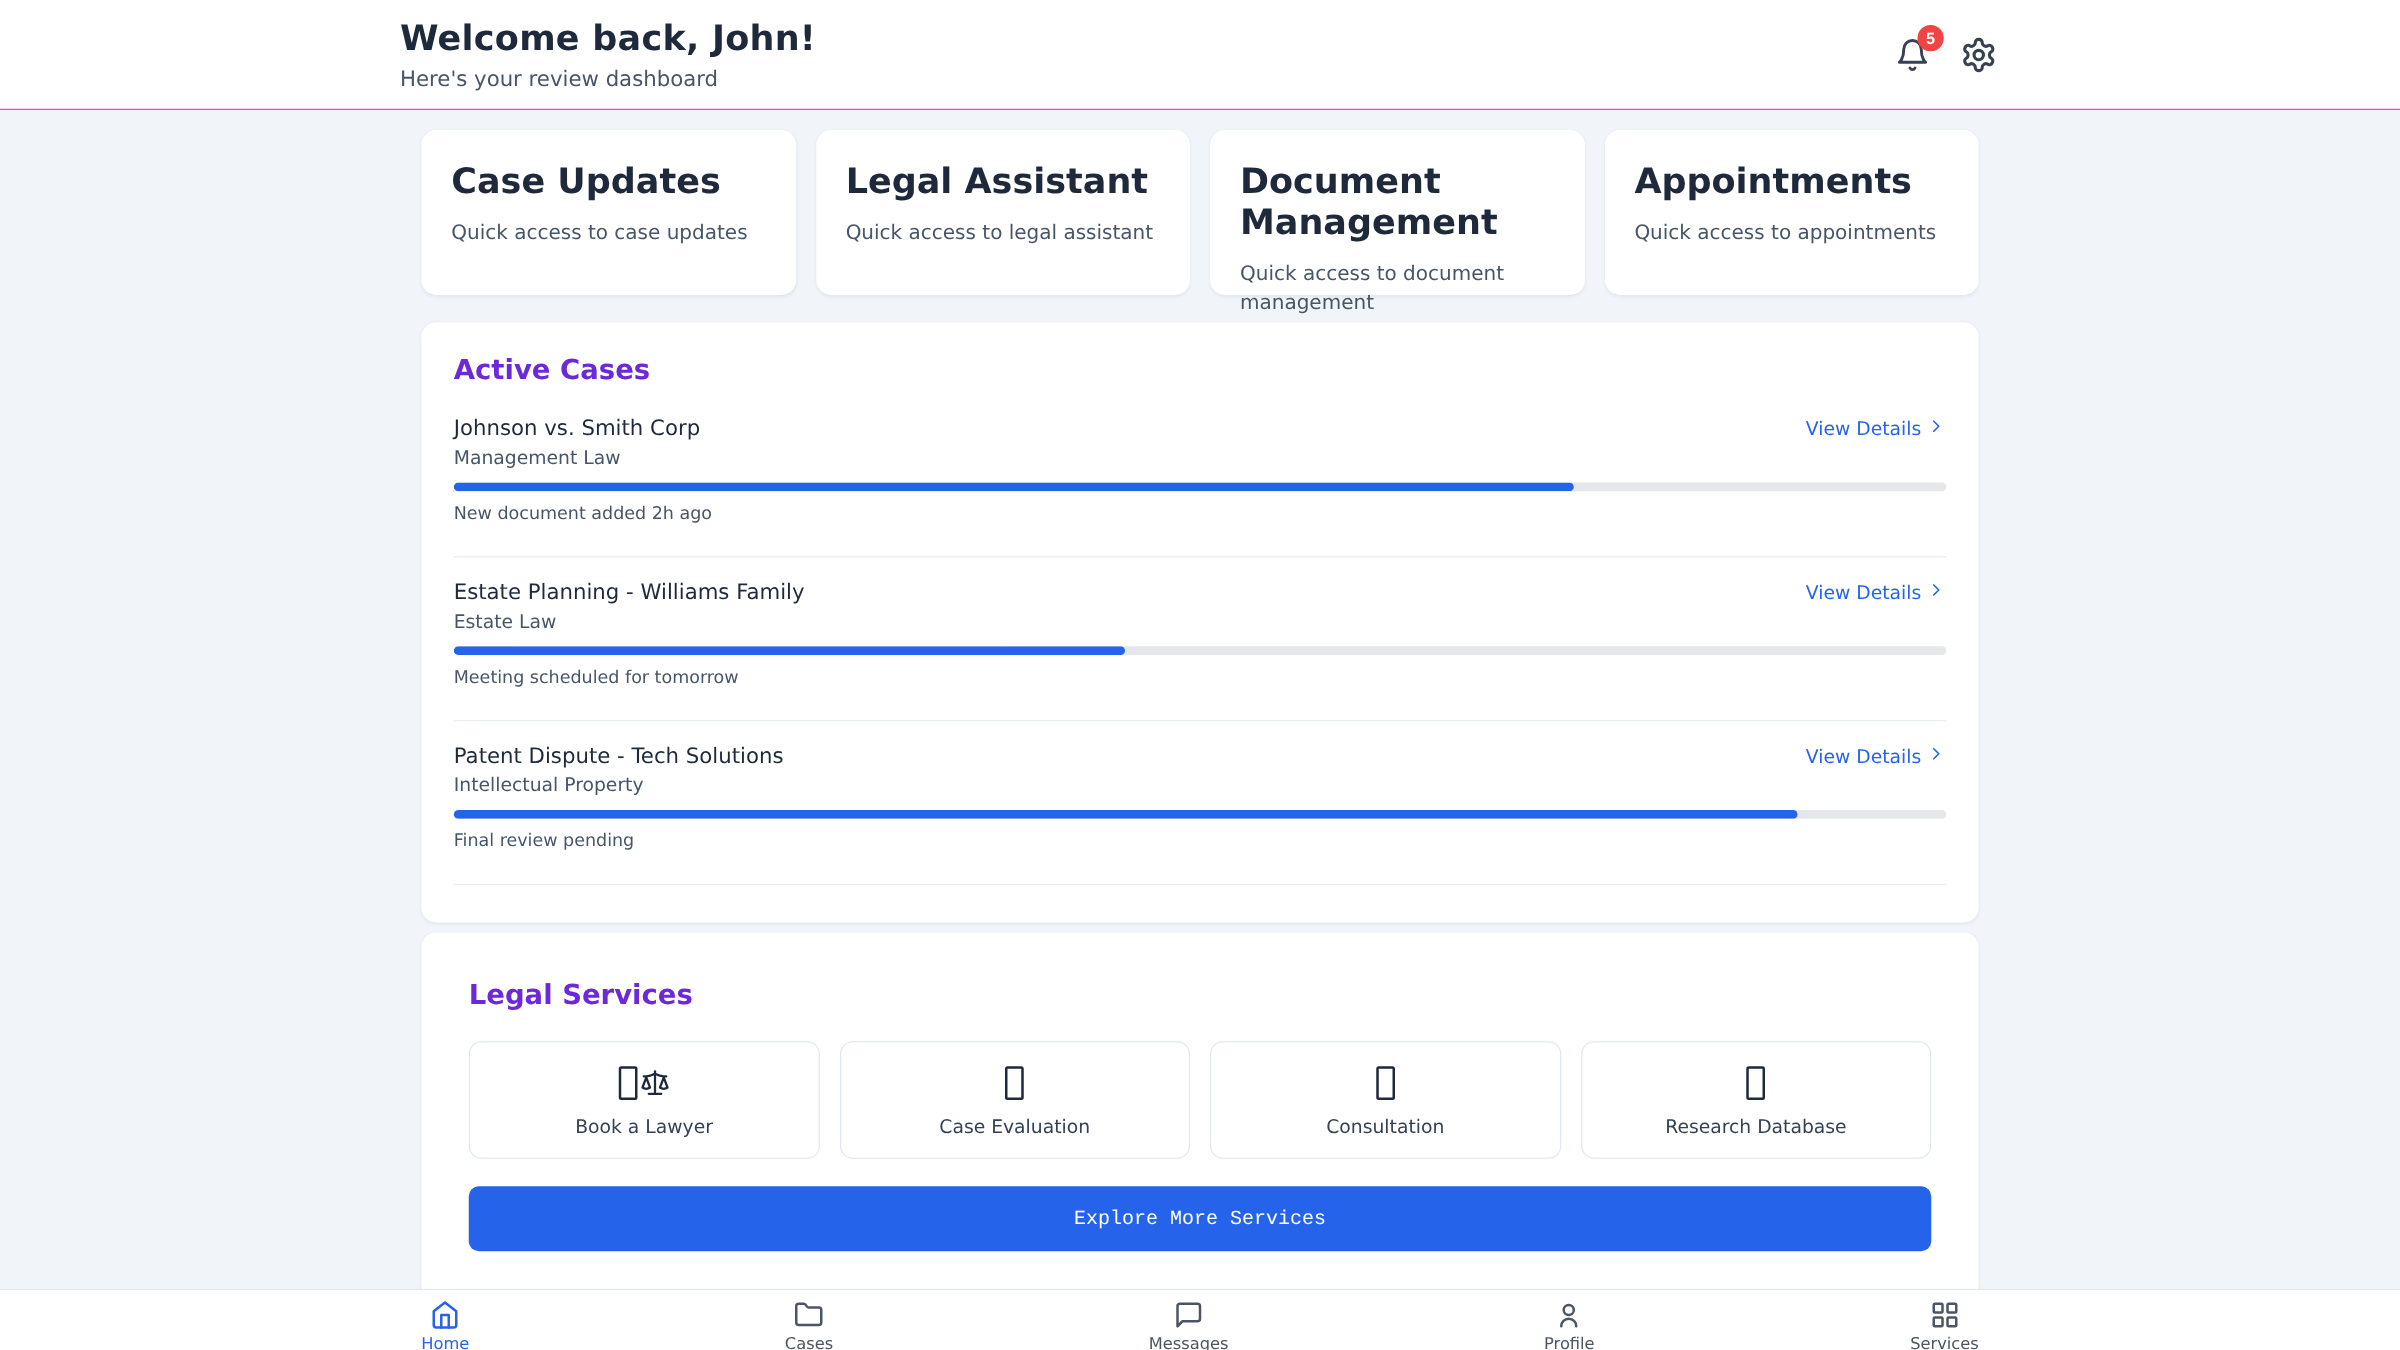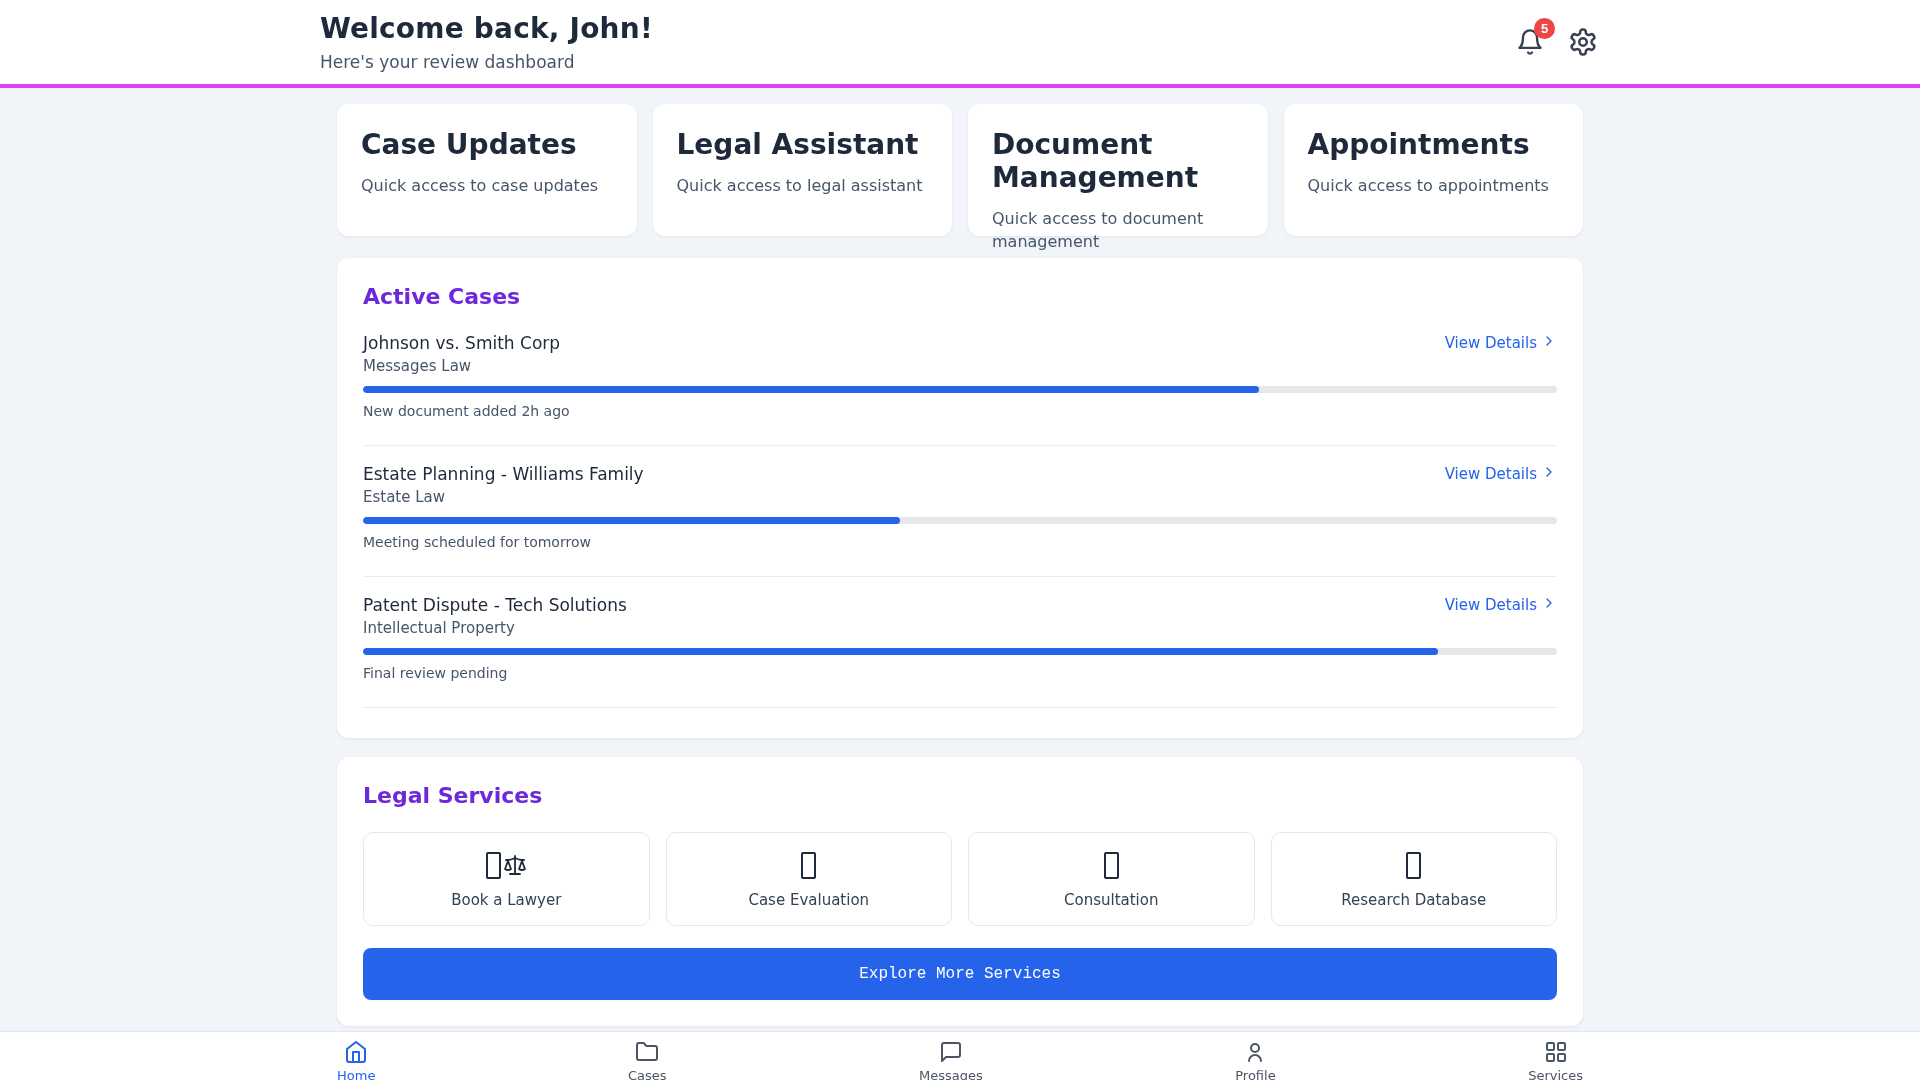--- a/index.html
+++ b/index.html
@@ -6,21 +6,21 @@
   html, body { width: 1920px; height: 1080px; overflow: hidden; }
   body {
     font-family: "DejaVu Sans", "Liberation Sans", sans-serif;
     background: #f1f5f9;
     color: #1e293b;
   }
 
   
   .app-header {
     background: #ffffff;
-    border-bottom: 4px solid #d946ef;
+    border-bottom: 1px solid #d946ef;
     height: 88px;
     display: flex;
     align-items: center;
   }
   .app-header-inner {
     width: 1280px;
     margin: 0 auto;
     display: flex;
     align-items: center;
     justify-content: space-between;
@@ -64,21 +64,21 @@
     display: flex; align-items: center; gap: 4px;
     background: none; border: none; cursor: pointer;
     color: #2563eb; font-size: 15px; font-family: inherit;
   }
   .case-type { font-size: 15px; color: #475569; margin-top: 4px; }
   .progress-track { margin-top: 11px; height: 7px; border-radius: 4px; background: #e5e7eb; overflow: hidden; }
   .progress-fill { height: 100%; border-radius: 4px; background: #2563eb; }
   .case-status { margin-top: 10px; font-size: 14px; color: #475569; }
 
   
-  .services-card { margin-top: 19px; padding: 26px; }
+  .services-card { margin-top: 8px; padding: 38px; }
   .services-grid { display: grid; grid-template-columns: repeat(4, 1fr); gap: 16px; }
   .service-tile {
     border: 1px solid #e2e8f0; border-radius: 10px;
     background: #ffffff; cursor: pointer;
     height: 94px; padding: 16px 10px;
     display: flex; flex-direction: column; align-items: center; justify-content: center;
   }
   .service-icon { height: 34px; display: flex; align-items: center; justify-content: center; gap: 2px; color: #1e293b; }
   .tofu { display: inline-block; width: 15px; height: 27px; border: 2.5px solid #1e293b; border-radius: 2px; }
   .service-label { margin-top: 10px; font-size: 15px; color: #334155; }
@@ -172,21 +172,21 @@
         <span class="case-name">Johnson vs. Smith Corp</span>
         <button class="view-details">
           <span>View Details</span>
           <span>
             <svg width="16" height="16" viewBox="0 0 24 24" fill="none" stroke="#2563eb" stroke-width="2" stroke-linecap="round" stroke-linejoin="round">
                 <path d="m9 18 6-6-6-6"></path>
               </svg>
           </span>
         </button>
       </div>
-      <div class="case-type">Messages Law</div>
+      <div class="case-type">Management Law</div>
       <div class="progress-track">
         <div class="progress-fill" style="width: 75%;"></div>
       </div>
       <div class="case-status">New document added 2h ago</div>
     </div>
 
     <div class="case-item">
       <div class="case-head">
         <span class="case-name">Estate Planning - Williams Family</span>
         <button class="view-details">

